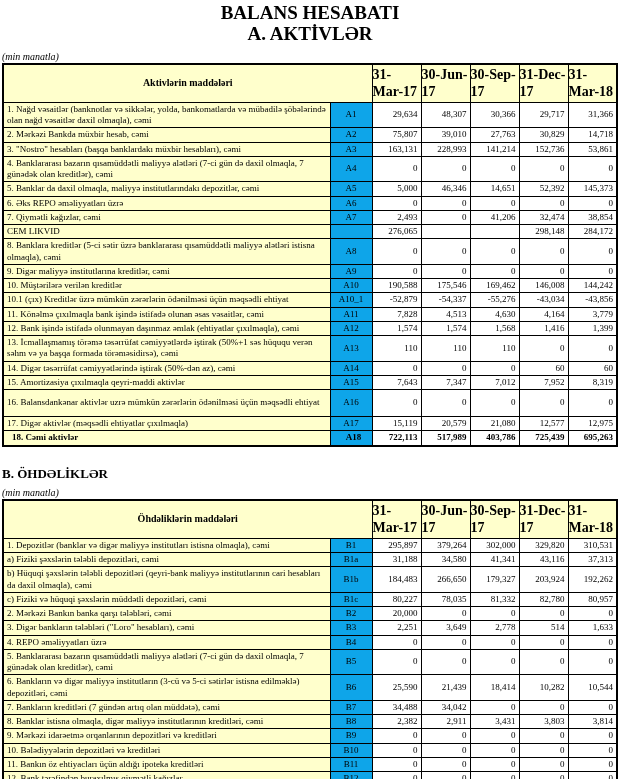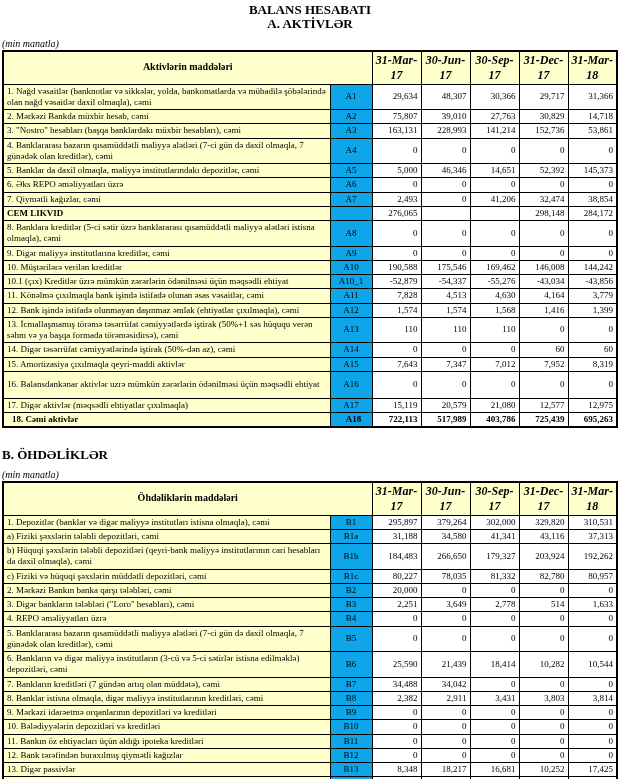--- a/index.html
+++ b/index.html
@@ -4,21 +4,21 @@
 <style>
   html,body{margin:0;padding:0;background:#fff;}
   body{
     width:620px;
     font-family:"Liberation Serif","DejaVu Serif",serif;
     color:#000;
     -webkit-font-smoothing:antialiased;
   }
   .doc{padding:3px 2px 2px 2px;}
   .doc-title{
-    text-align:center;font-weight:bold;font-size:13px;line-height:1.1;
+    text-align:center;font-weight:bold;font-size:19px;line-height:1.1;
   }
   .section-heading{
     text-align:left;font-weight:bold;font-size:13px;line-height:1.1;
     margin-top:20px;
   }
   .unit-note{
     font-style:italic;font-size:10px;
     margin:6px 1px 1px 0;
   }
   table{
@@ -32,30 +32,29 @@
     border:1px solid #000;
     font-size:9px;line-height:1.25;
     padding:1px 3px;
     vertical-align:middle;
     overflow:hidden;
   }
   th.item-header{
     background:#ffffcc;font-weight:bold;text-align:center;font-size:10px;
   }
   th.date{
-    background:#ffffcc;font-weight:bold;text-align:center;font-size:12px;
+    background:#ffffcc;font-weight:bold;text-align:left;font-size:14px;
     padding:1px 0;
-    font-style:italic;
   }
   td.label{background:#ffffcc;text-align:left;}
   td.code{background:#0ea5e9;text-align:center;}
   td.val{background:#fff;text-align:right;}
   tr.bold td{font-weight:bold;padding-left:8px;}
   tr.tall td{height:24px;}
-  td.label-bold{font-weight:bold;}
+  td.label-bold{font-weight:normal;}
 </style>
 </head>
 <body>
 
 <div class="doc">
 
   <div class="doc-title">BALANS HESABATI</div>
   <div class="doc-title">A. AKTİVLƏR</div>
 
   <div class="unit-note">(min manatla)</div>

